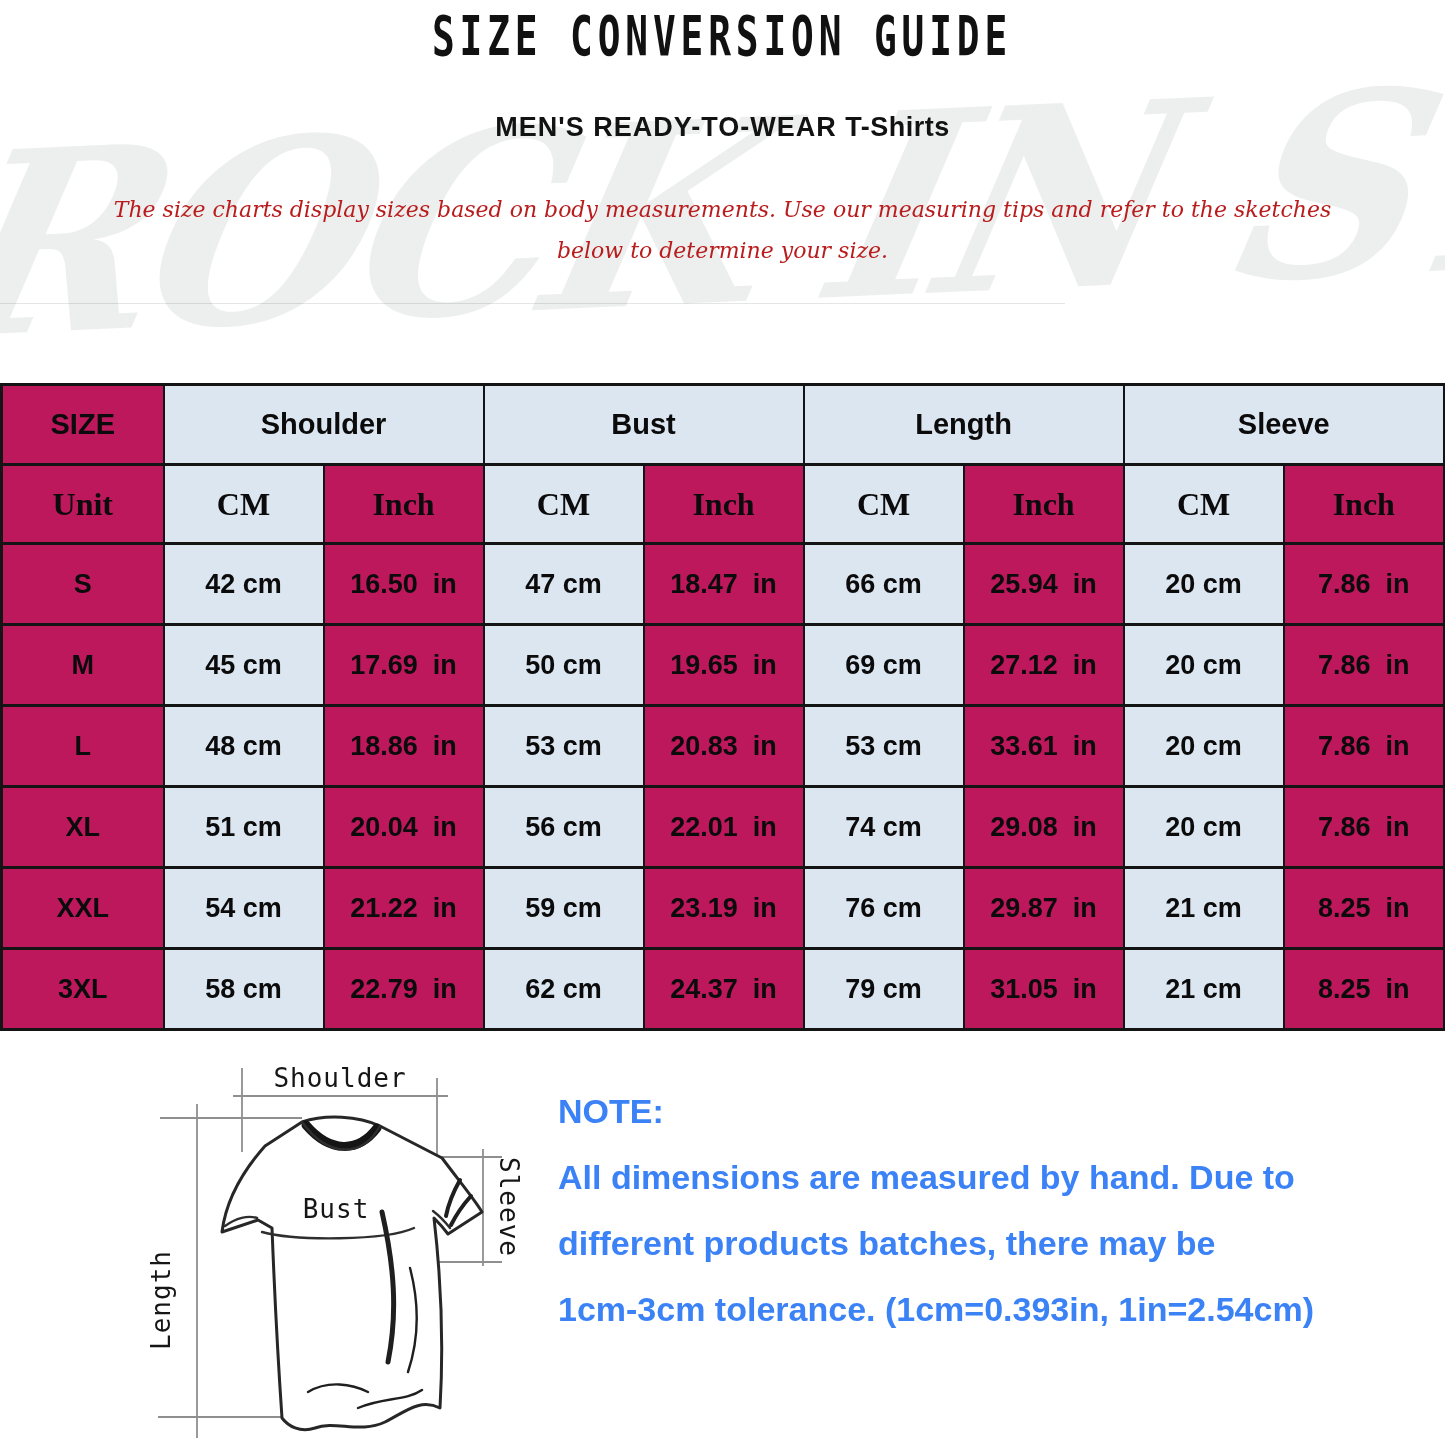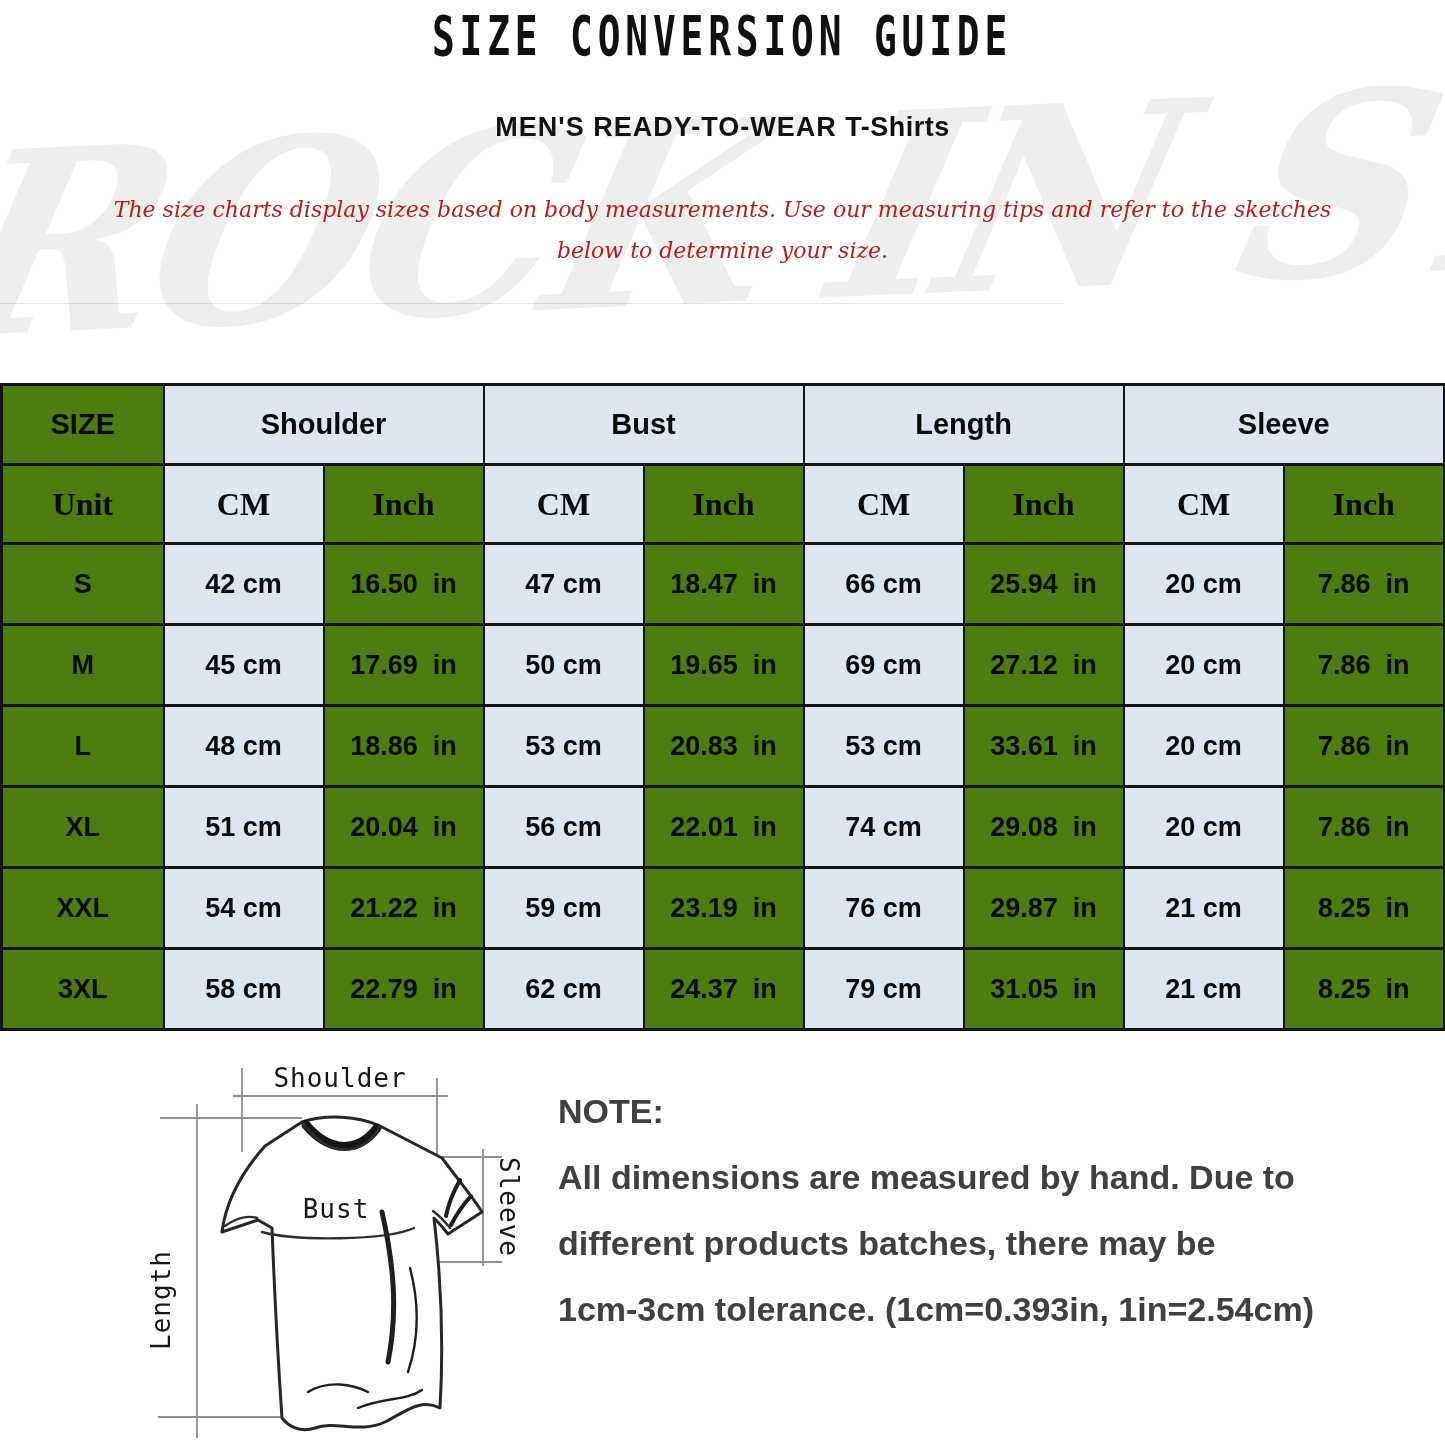--- a/index.html
+++ b/index.html
@@ -51,35 +51,35 @@
   }
   .size-table th,.size-table td{
     border:2px solid #141414;border-top-width:3px;border-bottom-width:3px;
     text-align:center;vertical-align:middle;padding:0;
     font-weight:700;font-size:27px;color:#0b0b0b;white-space:pre;
   }
   .size-table tr.grp-row th{height:77px;font-size:29px;}
   .size-table tr.unit-row th{height:76px;font-size:32px;font-family:Liberation Serif, serif;}
   .size-table td{height:78px;}
   .c-blue{background:#dce6f1;}
-  .c-white{background:#4d7c0f;}
+  .c-white{background:#be185d;}
   
   .diagram{position:absolute;left:130px;top:1060px;width:440px;height:385px;z-index:2;}
   .diagram .guide{stroke:#8f8f8f;stroke-width:1.8;fill:none;}
   .diagram .outline{stroke:#272727;stroke-width:3;fill:#ffffff;stroke-linejoin:round;stroke-linecap:round;}
   .diagram .seam{stroke:#2e2e2e;stroke-width:2.4;fill:none;stroke-linecap:round;}
   .diagram .collar{stroke:#151515;stroke-width:9;fill:none;stroke-linecap:round;}
   .diagram .fold{stroke:#1f1f1f;fill:none;stroke-linecap:round;}
   .diagram text{
     font-family:"DejaVu Sans Mono",monospace;font-size:26px;fill:#161616;letter-spacing:1px;
   }
   
   .note{
     position:absolute;left:558px;top:1078px;width:850px;z-index:2;
-    font-weight:700;font-size:34px;line-height:66px;color:#404040;
+    font-weight:700;font-size:34px;line-height:66px;color:#3b82f6;
   }
 </style>
 </head>
 <body>
 
 <div class="page">
 
   <div class="watermark">ROCK IN STONE</div>
   <div class="wm-rule"></div>
 

